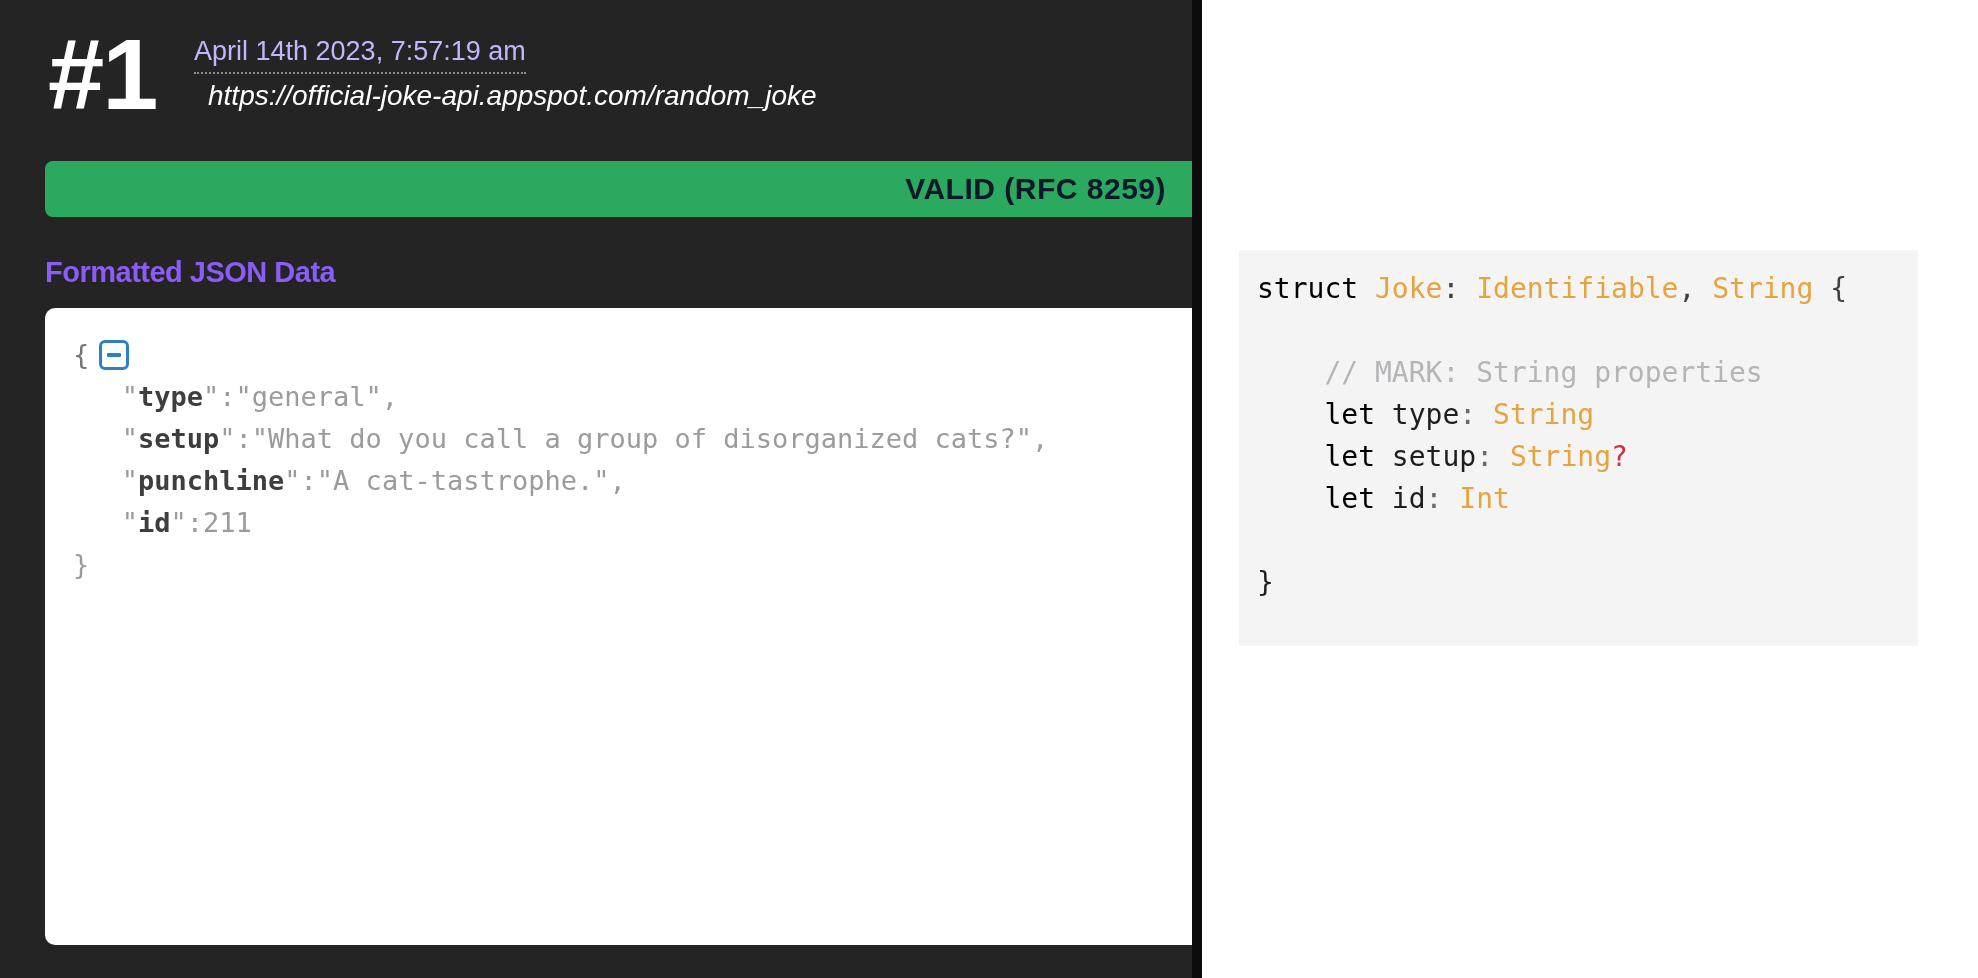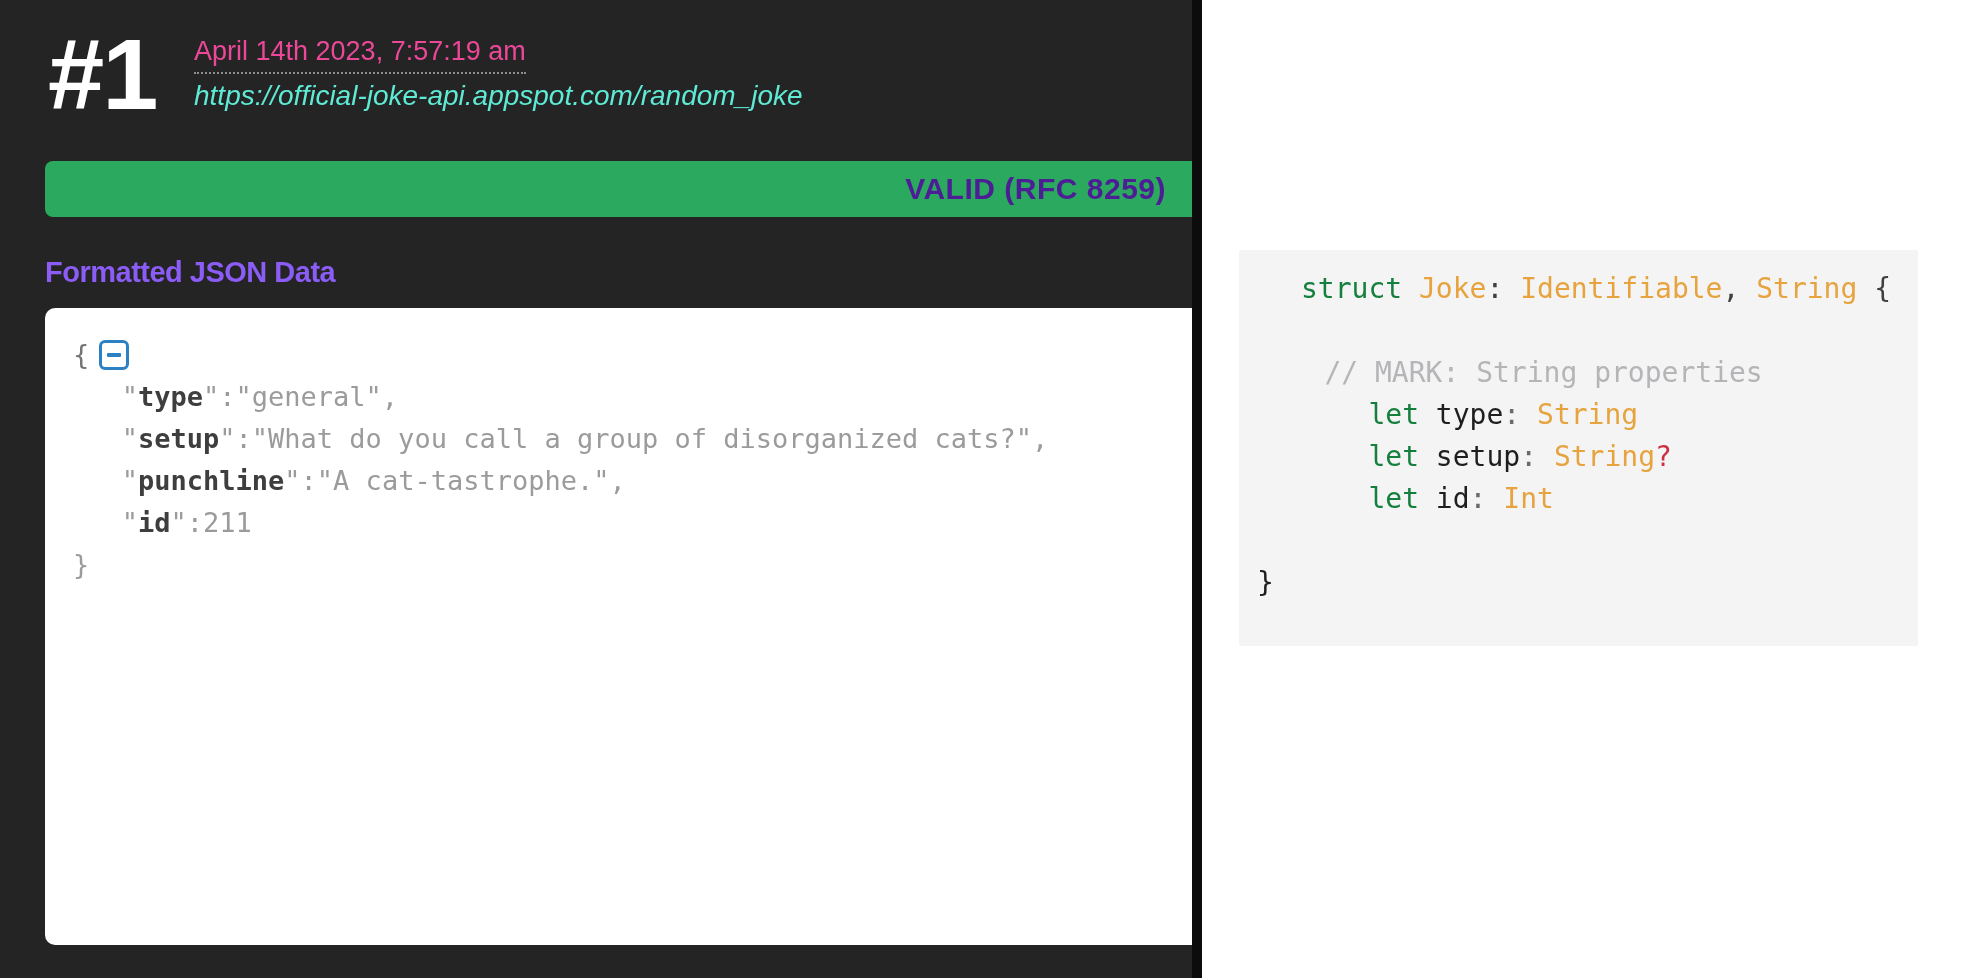--- a/index.html
+++ b/index.html
@@ -31,42 +31,42 @@
     line-height: 1;
     color: #ffffff;
     letter-spacing: -2px;
   }
 
   .timestamp {
     position: absolute;
     left: 194px; top: 36px;
     display: inline-block;
     font-size: 27px;
-    color: #ec4899;
+    color: #c4b5fd;
     padding-bottom: 5px;
     border-bottom: 2px dotted #8f8f8f;
     cursor: help;
   }
 
   .request-url {
     position: absolute;
-    left: 194px; top: 80px;
+    left: 208px; top: 80px;
     font-size: 28px;
     font-style: italic;
-    color: #5eead4;
+    color: #ffffff;
     text-align: right;
   }
 
   .valid-banner {
     position: absolute;
     left: 45px; top: 161px;
     width: 1147px; height: 56px;
     background: #2ba95f;
     border-radius: 8px 0 0 8px;
-    color: #4c1d95;
+    color: #0f172a;
     font-size: 30px;
     font-weight: bold;
     line-height: 56px;
     text-align: right;
     padding-right: 26px;
     letter-spacing: 0.5px;
   }
 
   .section-title {
     position: absolute;
@@ -147,21 +147,21 @@
     padding: 18px 0 0 18px;
     font-family: "DejaVu Sans Mono", monospace;
     font-size: 28px;
     line-height: 42px;
     color: #1e1e1e;
     overflow: hidden;
   }
 
   .code-line { white-space: pre; min-height: 42px; }
 
-  .tok-kw   { color: #15803d; margin-left: 44px; }
+  .tok-kw   { color: #000000; }
   .tok-type { color: #e7a33e; }
   .tok-com  { color: #b5b5b8; }
   .tok-pun  { color: #3f3f3f; }
   .tok-pun2 { color: #6a6a6a; }
   .tok-err  { color: #cf2f44; }
   .tok-pln  { color: #1e1e1e; }
 </style>
 </head>
 <body>
 

